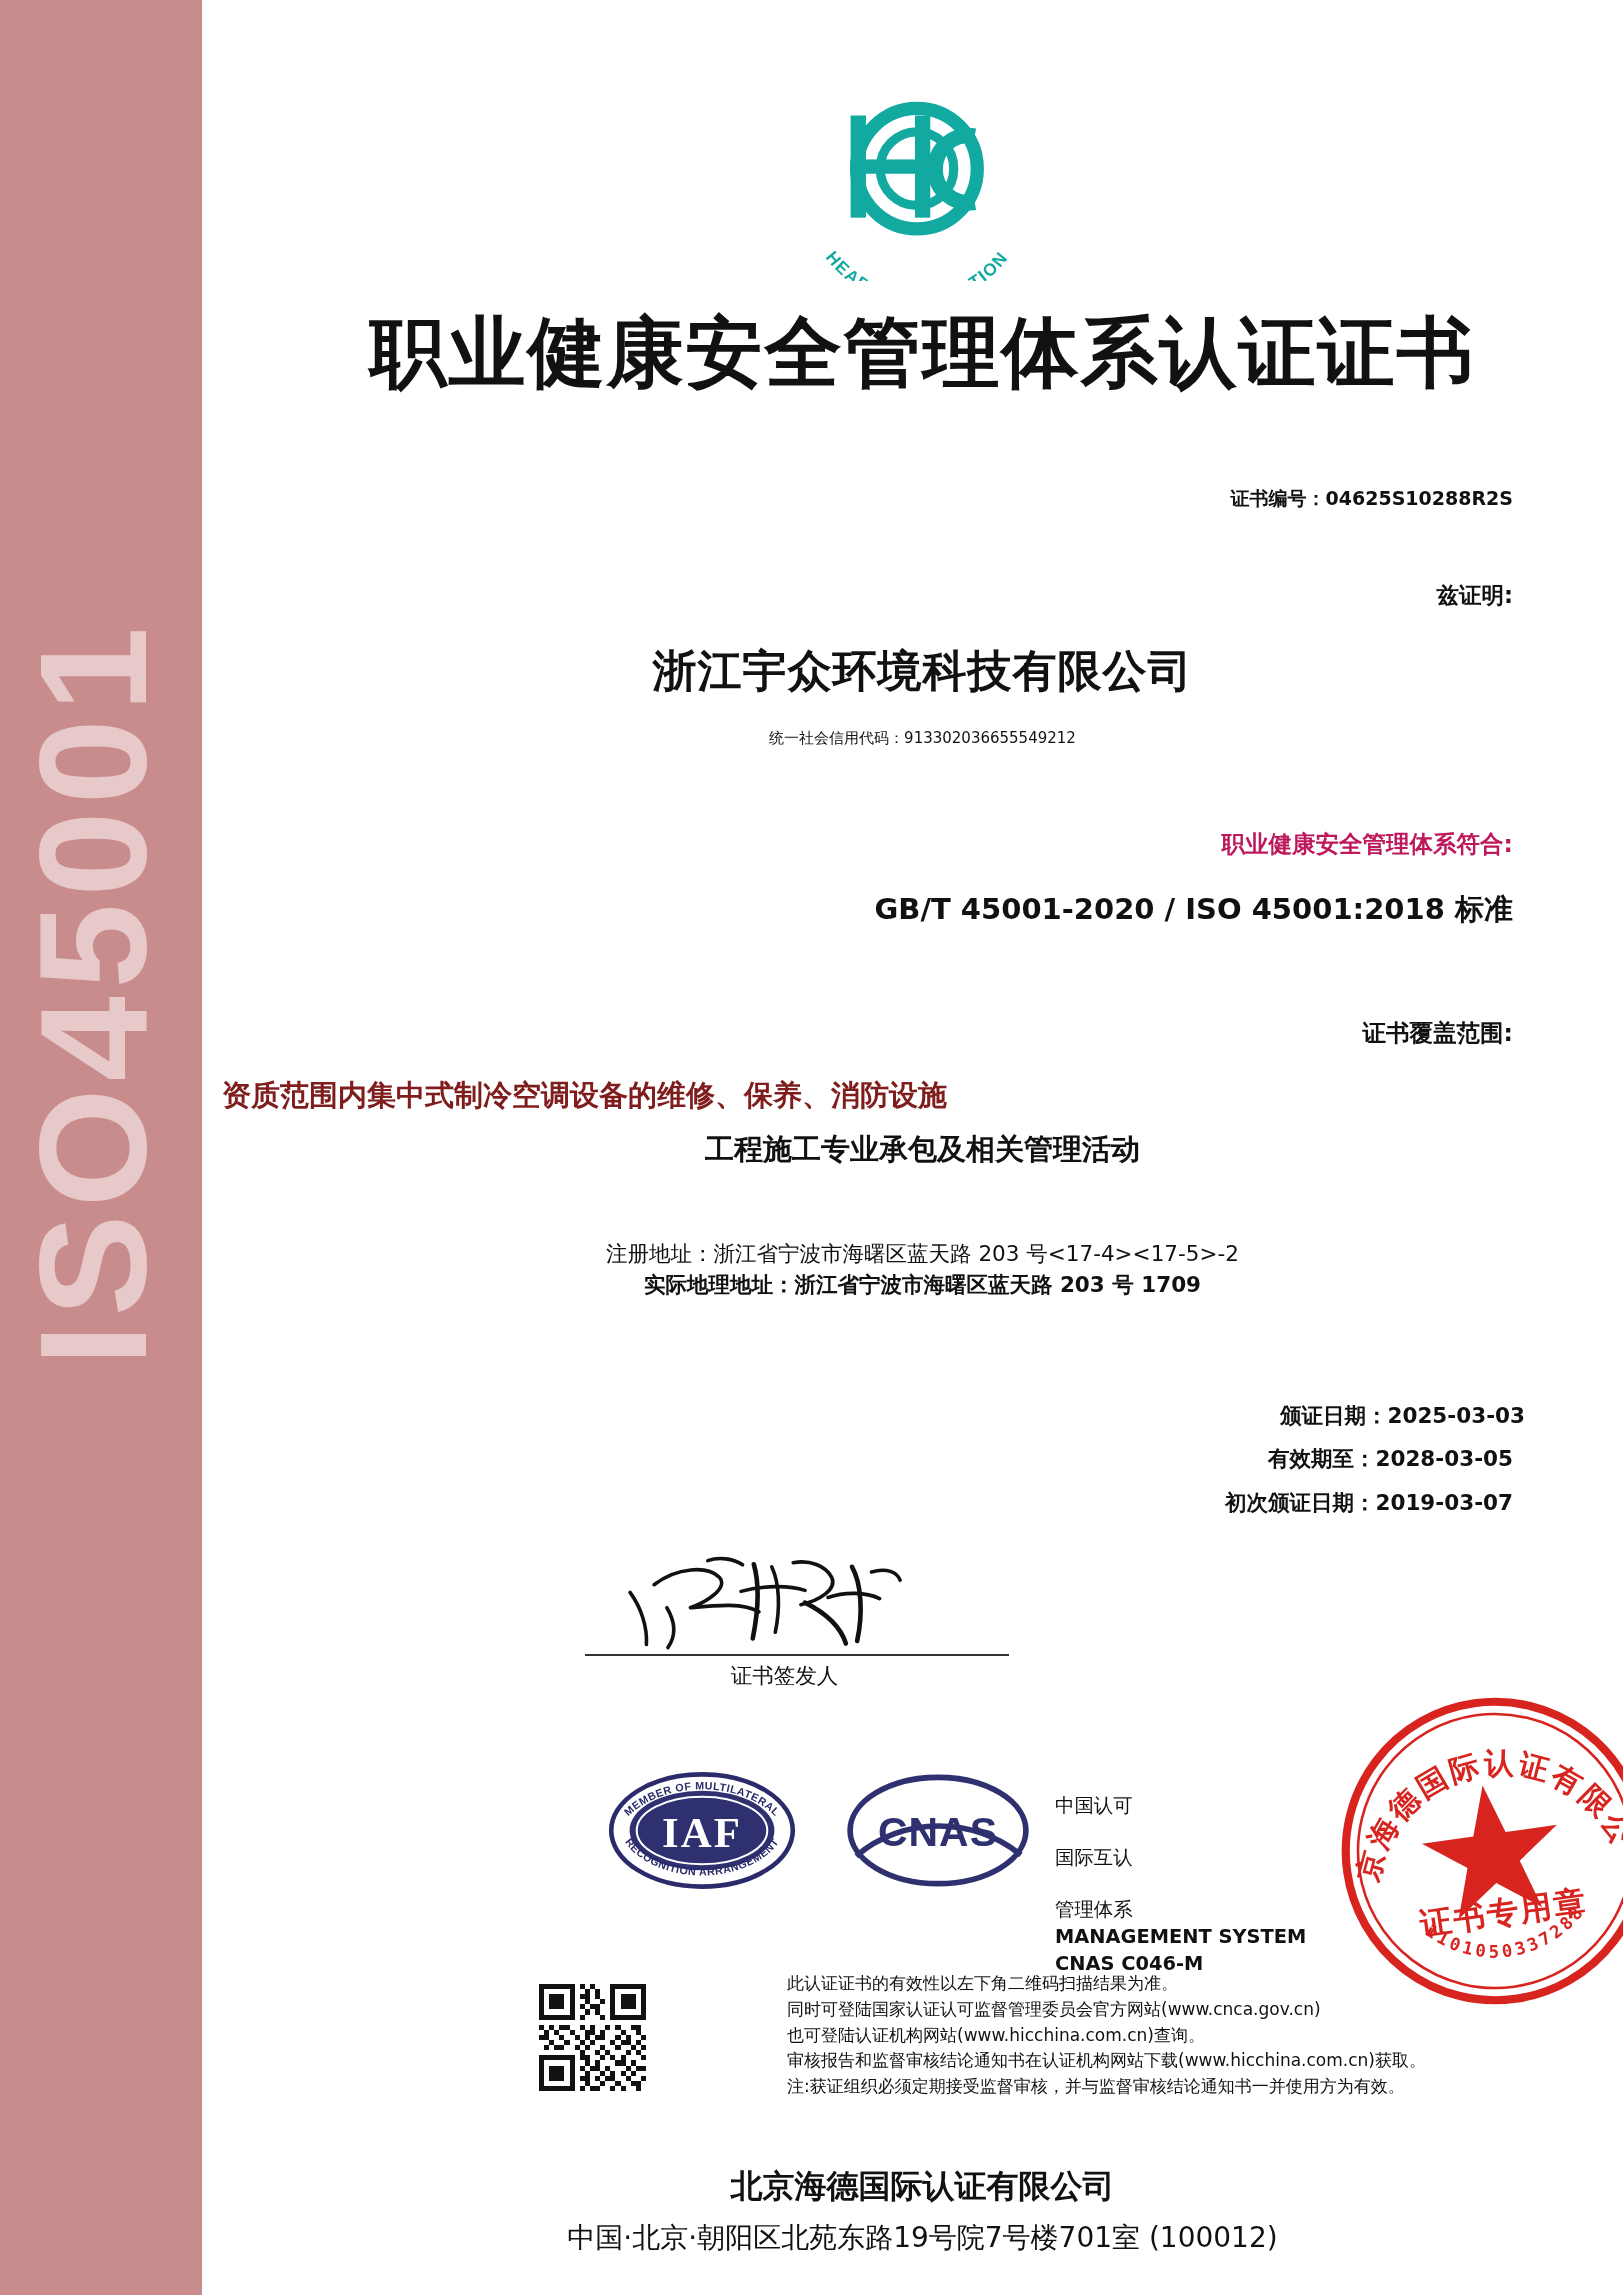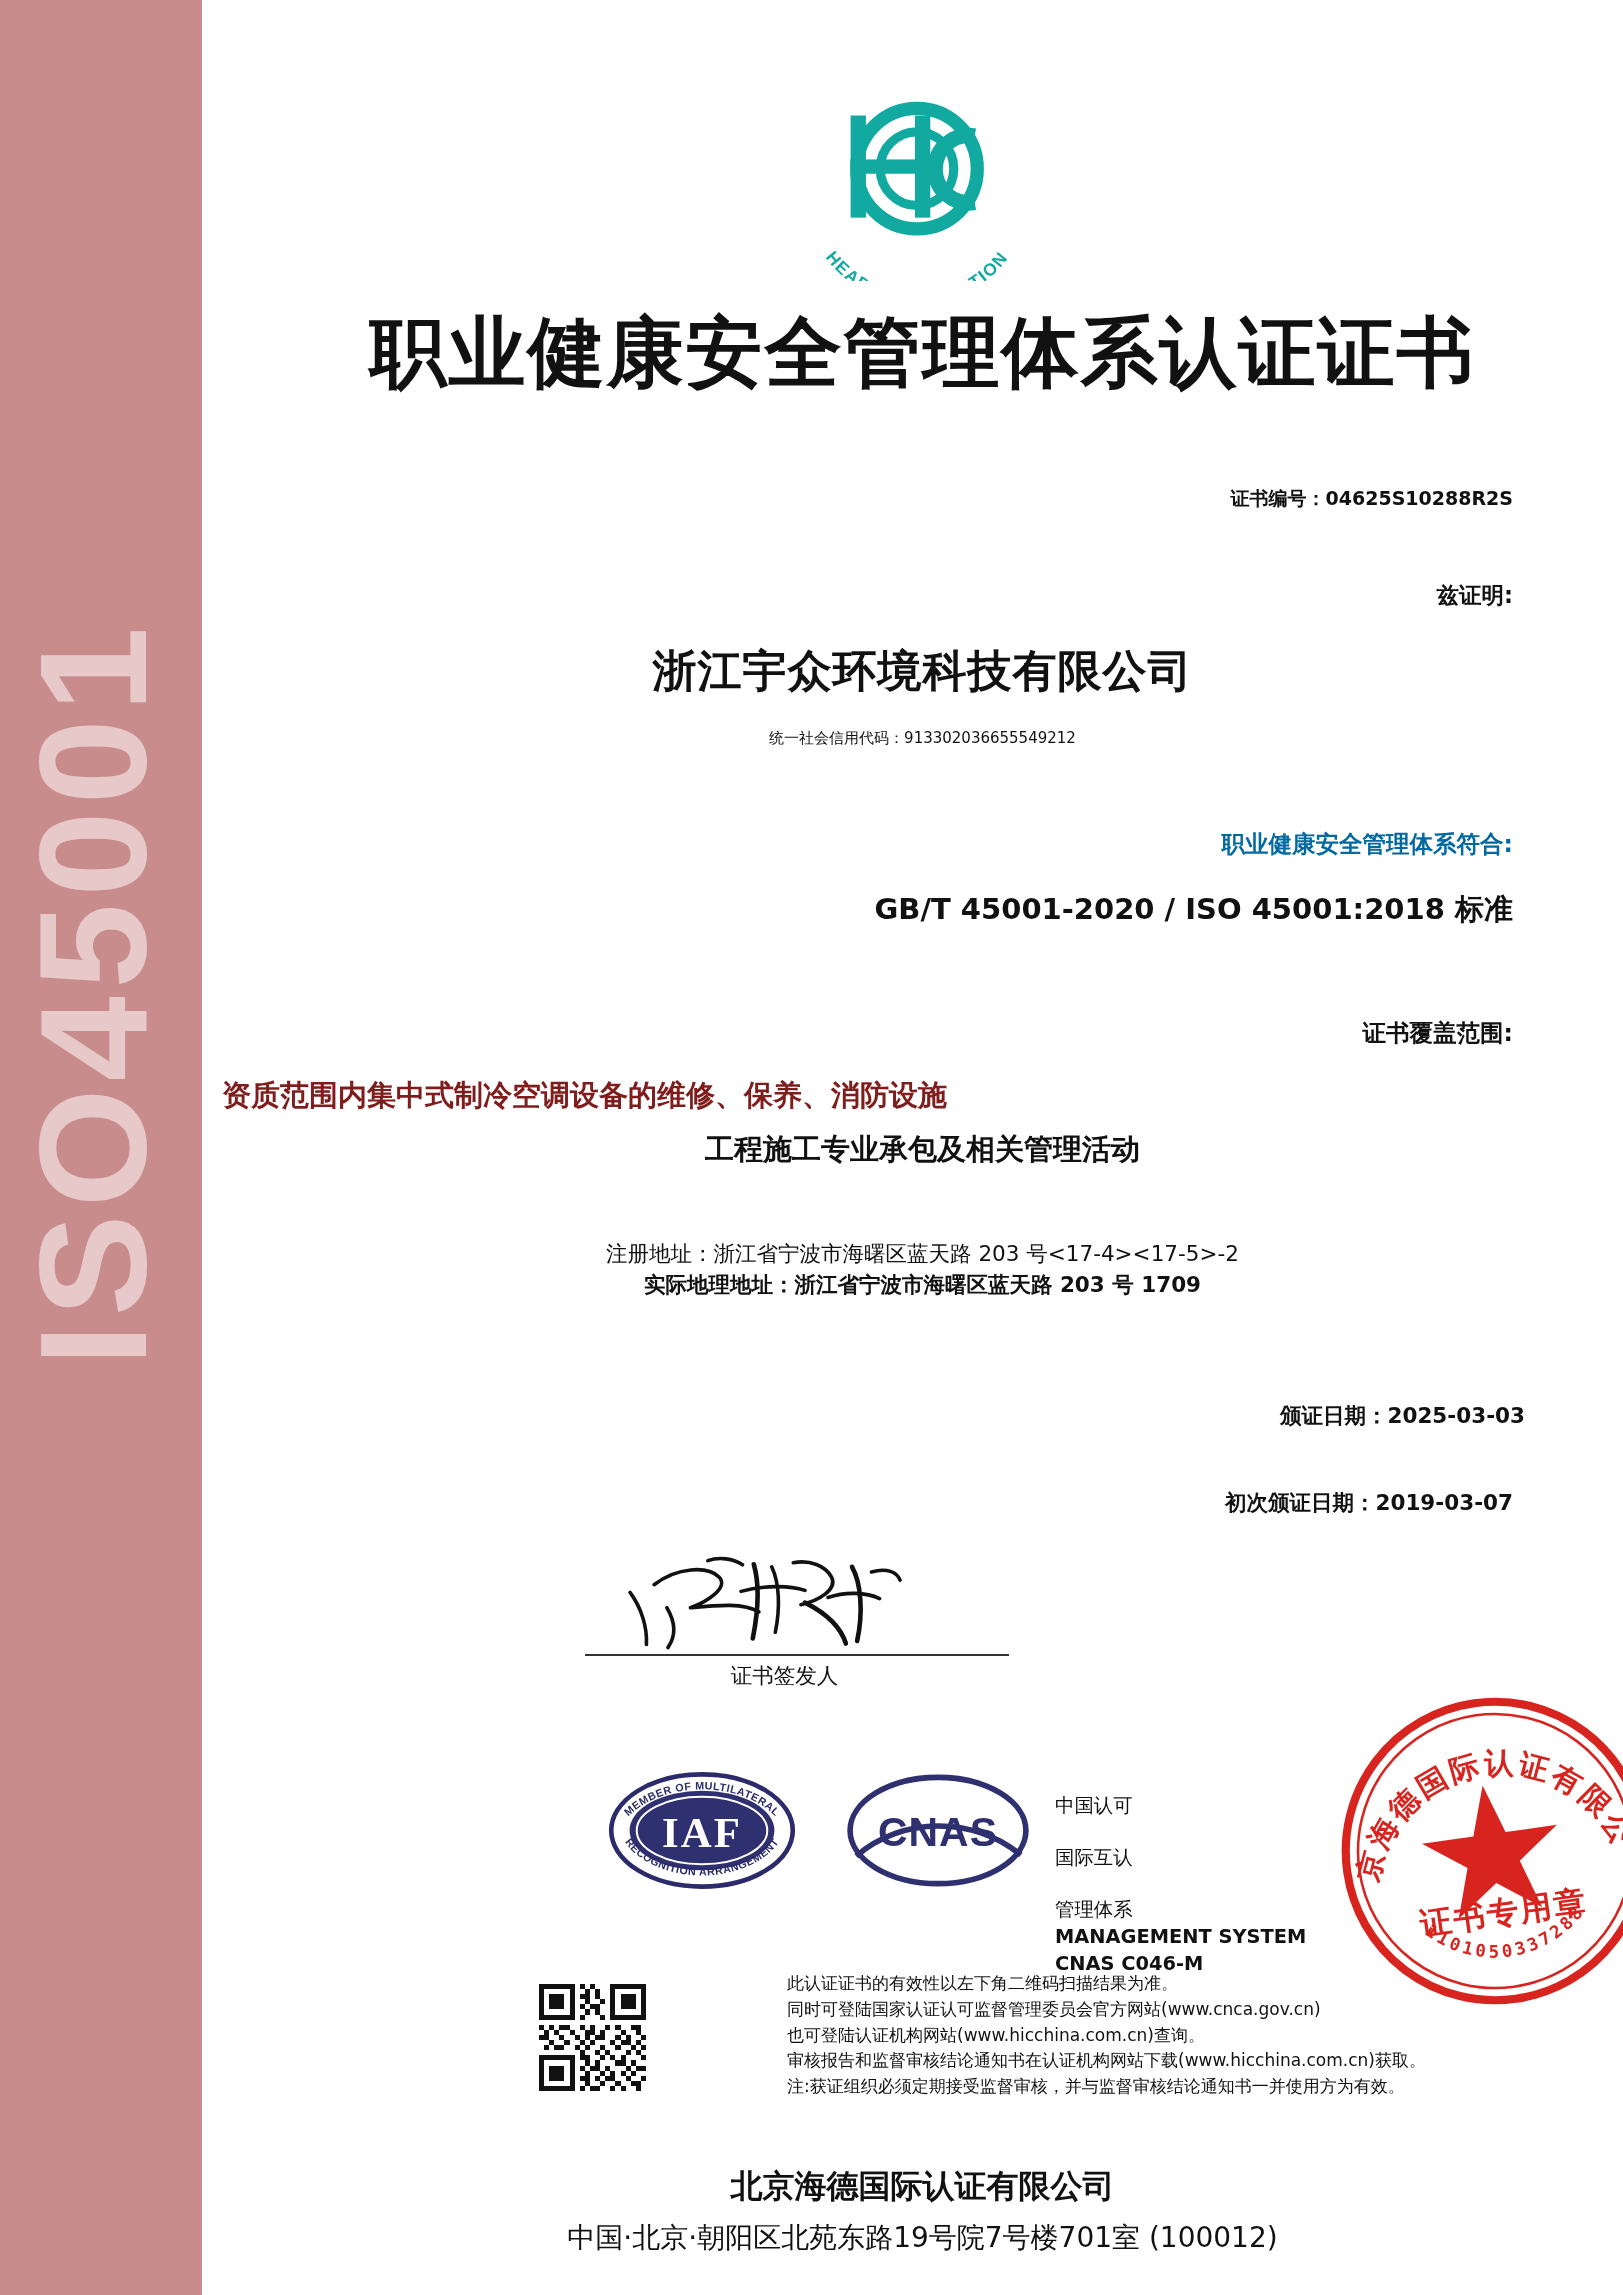--- a/index.html
+++ b/index.html
@@ -119,21 +119,21 @@
     left: 0; top: 642px; width: 1401px;
     font-size: 44px; font-weight: bold; color: #111;
     text-align: center; letter-spacing: 1px;
   }
   #credit-code {
     left: 0; top: 729px; width: 1401px;
     font-size: 15px; color: #111; text-align: center;
   }
   #conform-label {
     left: 0; top: 828px; width: 1291px;
-    font-size: 23.5px; font-weight: bold; color: #0369a1;
+    font-size: 23.5px; font-weight: bold; color: #be185d;
   }
   #standard {
     left: 0; top: 890px; width: 1291px;
     font-size: 29px; font-weight: bold; color: #111;
   }
   #scope-label {
     left: 0; top: 1017px; width: 1291px;
     font-size: 23.5px; font-weight: bold; color: #111;
   }
   #scope-line1 {
@@ -323,20 +323,23 @@
 
     <div id="scope-label" class="row right-al">证书覆盖范围:</div>
     <div id="scope-line1" class="row">资质范围内集中式制冷空调设备的维修、保养、消防设施</div>
     <div id="scope-line2" class="row">工程施工专业承包及相关管理活动</div>
 
     <div id="addr1" class="row">注册地址：浙江省宁波市海曙区蓝天路 203 号&lt;17-4&gt;&lt;17-5&gt;-2</div>
     <div id="addr2" class="row">实际地理地址：浙江省宁波市海曙区蓝天路 203 号 1709</div>
 
     <div id="date-issue" class="date-row">
       <span>颁证日期：</span><span>2025-03-03</span>
+    </div>
+    <div id="date-valid" class="date-row">
+      <span>有效期至：</span><span>2028-03-05</span>
     </div>
     <div id="date-first" class="date-row">
       <span>初次颁证日期：</span><span>2019-03-07</span>
     </div>
 
     <div id="sign-area">
       <svg id="sign-svg" width="491" height="123" viewBox="0 0 960 240">
         <g fill="none" stroke="#111" stroke-width="7" stroke-linecap="round" stroke-linejoin="round">
           <path d="M225 95 C 270 60, 330 58, 352 80 C 372 100, 330 128, 296 140 C 350 135, 400 130, 430 148"></path>
           <path d="M250 140 C 268 170, 268 195, 252 218"></path>

